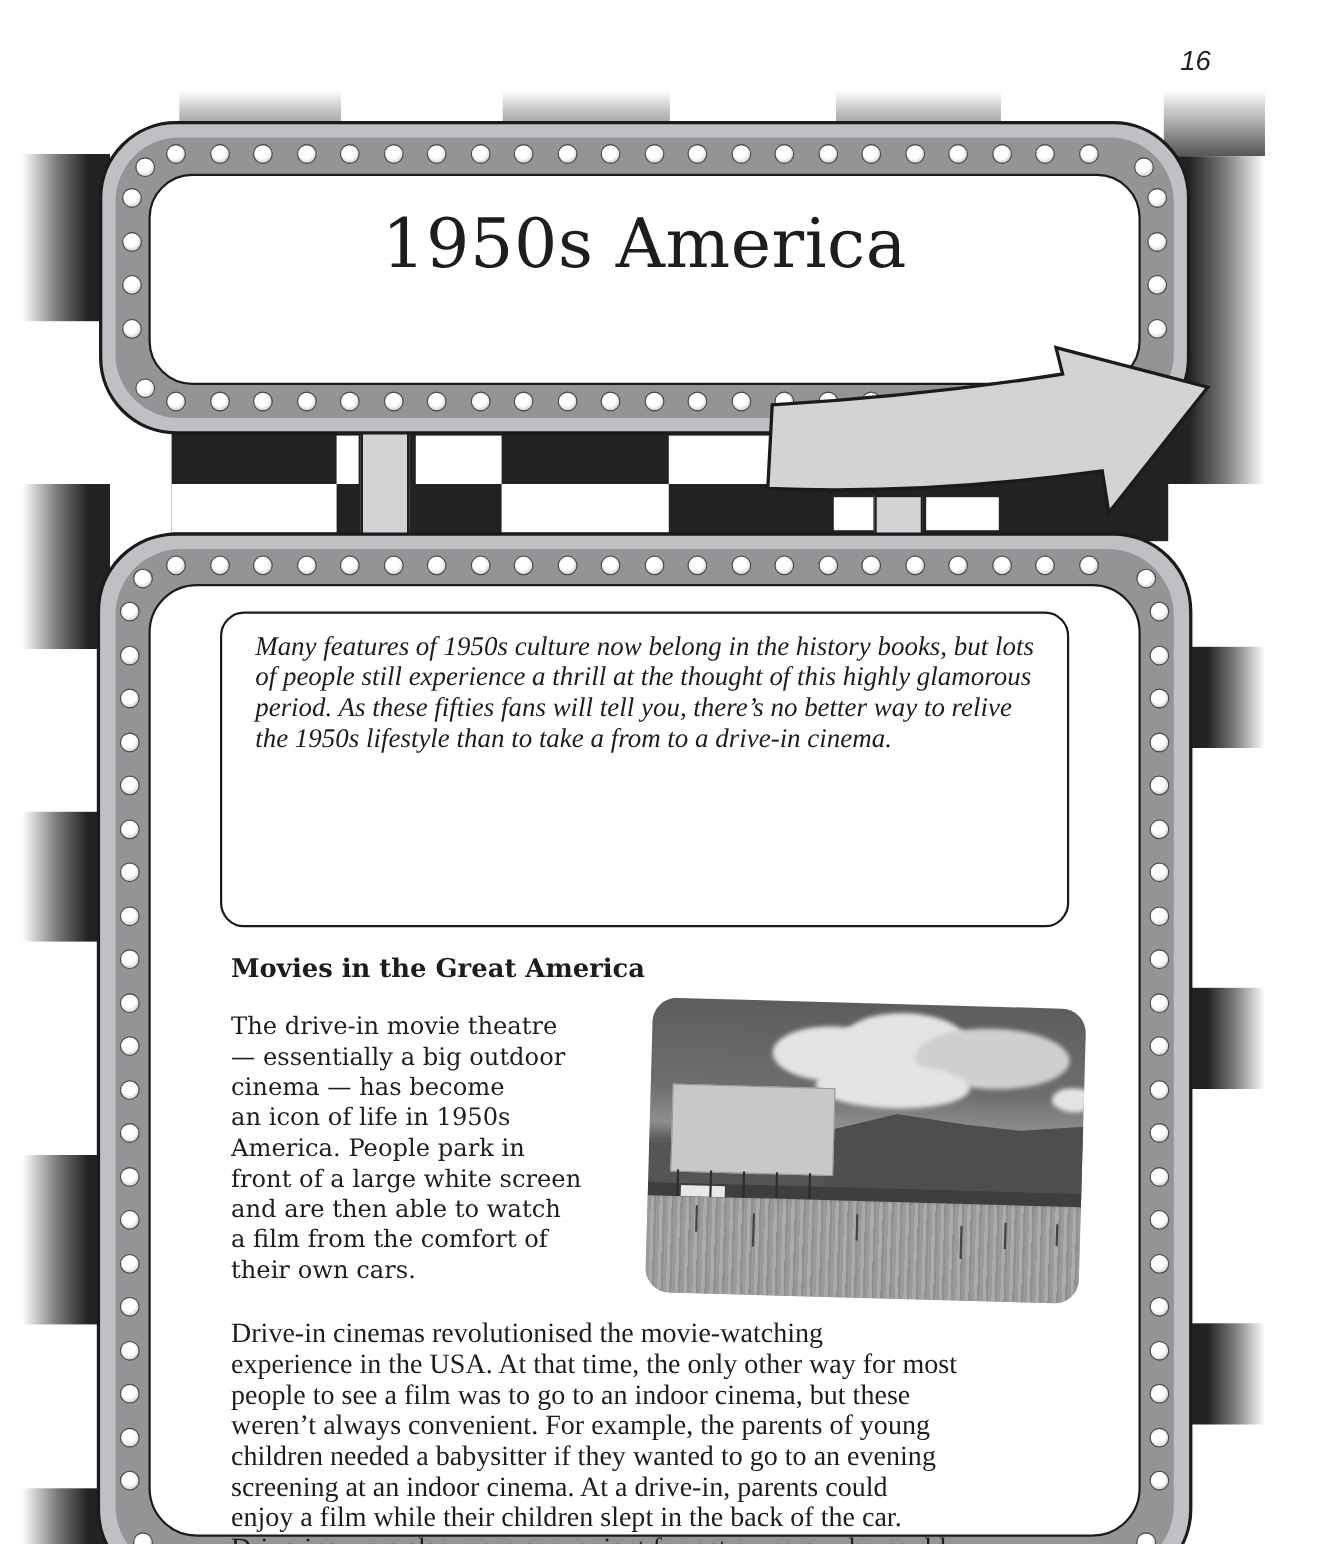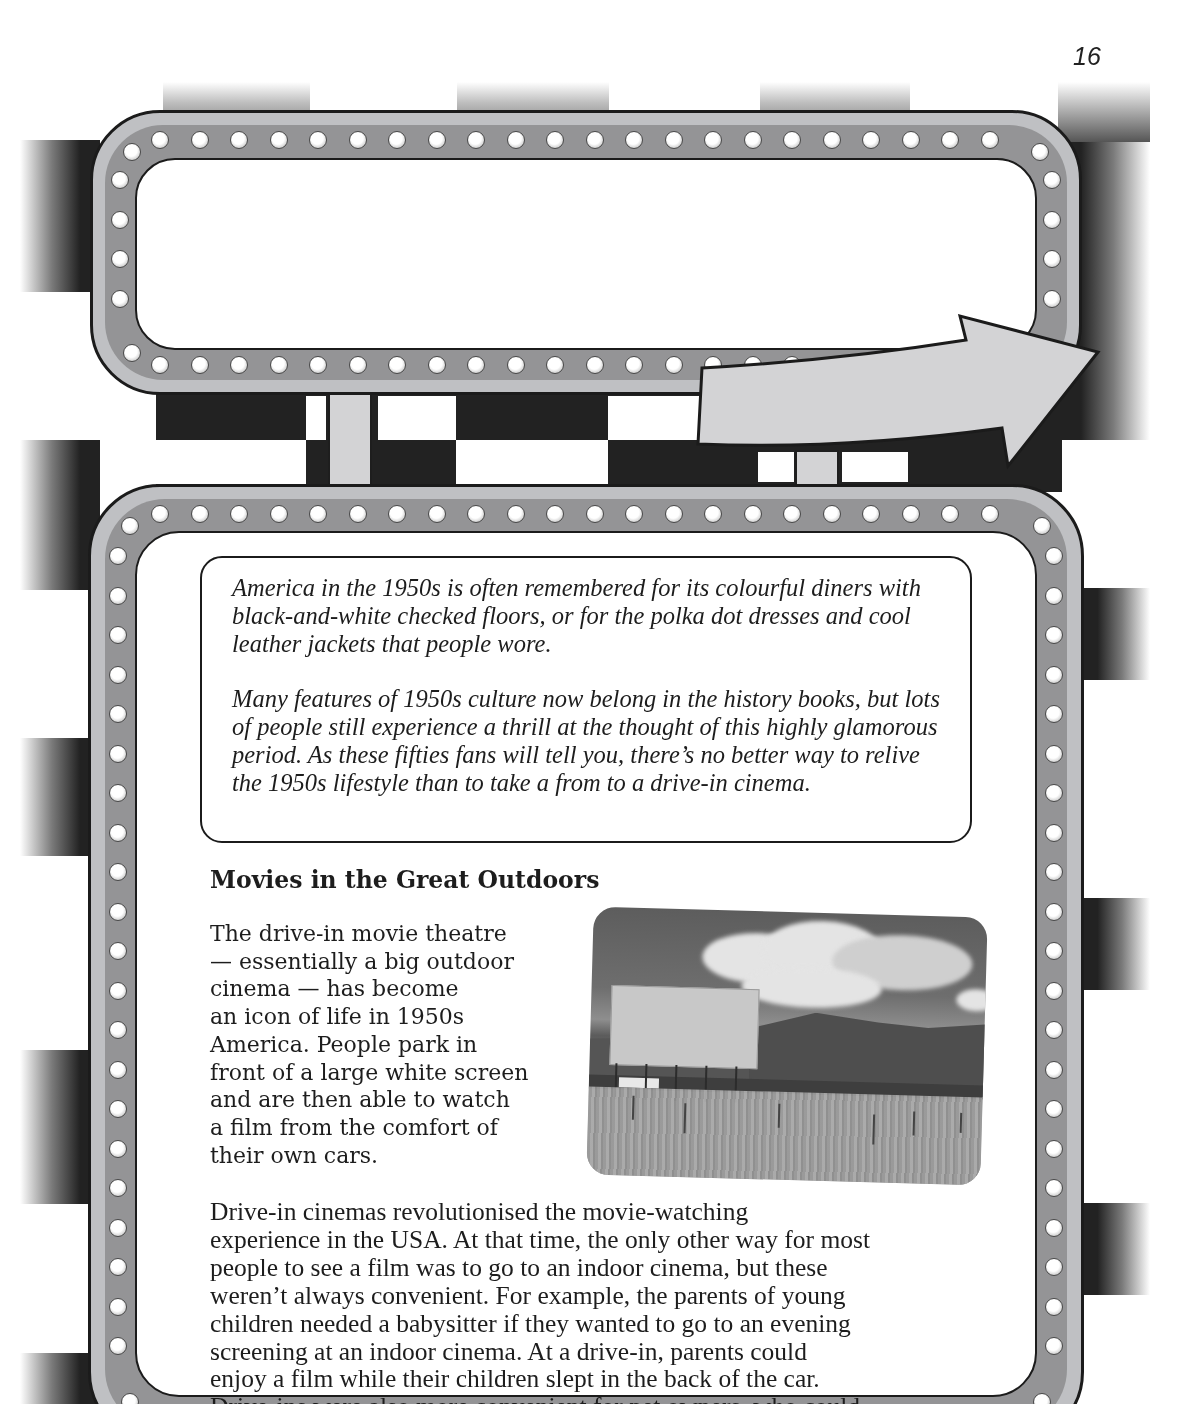--- a/index.html
+++ b/index.html
@@ -113,20 +113,21 @@
   <div class="strip solid-white" style="left:842px;top:452px;width:66px;height:30px;"></div>
   <div class="strip solid-white" style="left:1062px;top:440px;width:0px;height:44px;"></div>
 </div>
 
 <div class="post" style="left:328px;top:388px;width:44px;height:100px;"></div>
 <div class="post" style="left:795px;top:450px;width:44px;height:40px;"></div>
 
 <div class="marquee" id="top-marquee" style="left:90px;top:110px;width:992px;height:285px;border-radius:70px;">
   <div class="rail" style="left:12px;top:12px;right:12px;bottom:12px;border-radius:58px;"></div>
   <div class="inner" style="left:42px;top:45px;right:42px;bottom:42px;border-radius:40px;padding-top:20px;">
+    <span class="title-line">1950s America</span>
   </div>
   <div id="top-bulbs">
       <div class="bulb" style="left: 58px; top: 18px;"></div>
       <div class="bulb" style="left: 58px; top: 243px;"></div>
       <div class="bulb" style="left: 97.5px; top: 18px;"></div>
       <div class="bulb" style="left: 97.5px; top: 243px;"></div>
       <div class="bulb" style="left: 137px; top: 18px;"></div>
       <div class="bulb" style="left: 137px; top: 243px;"></div>
       <div class="bulb" style="left: 176.5px; top: 18px;"></div>
       <div class="bulb" style="left: 176.5px; top: 243px;"></div>
@@ -254,25 +255,24 @@
       <div class="bulb" style="left: 18px; top: 850px;"></div>
       <div class="bulb" style="left: 954px; top: 850px;"></div>
       <div class="bulb" style="left: 30.3015px; top: 30.3015px;"></div>
       <div class="bulb" style="left: 941.698px; top: 30.3015px;"></div>
       <div class="bulb" style="left: 941.698px; top: 905.698px;"></div>
       <div class="bulb" style="left: 30.3015px; top: 905.698px;"></div>
     </div>
 </div>
 
 <div class="intro-box">
-  <p>America in the 1950s is often remembered for its colourful diners with black-and-white checked floors, or for the polka dot dresses and cool leather jackets that people wore.</p>
   <p>Many features of 1950s culture now belong in the history books, but lots of people still experience a thrill at the thought of this highly glamorous period.  As these fifties fans will tell you, there’s no better way to relive the 1950s lifestyle than to take a from to a drive-in cinema.</p>
 </div>
 
-<h2 class="section-heading">Movies in the Great Outdoors</h2>
+<h2 class="section-heading">Movies in the Great America</h2>
 
 <p class="col-text">The drive-in movie theatre
 — essentially a big outdoor
 cinema — has become
 an icon of life in 1950s
 America.  People park in
 front of a large white screen
 and are then able to watch
 a film from the comfort of
 their own cars.</p>

